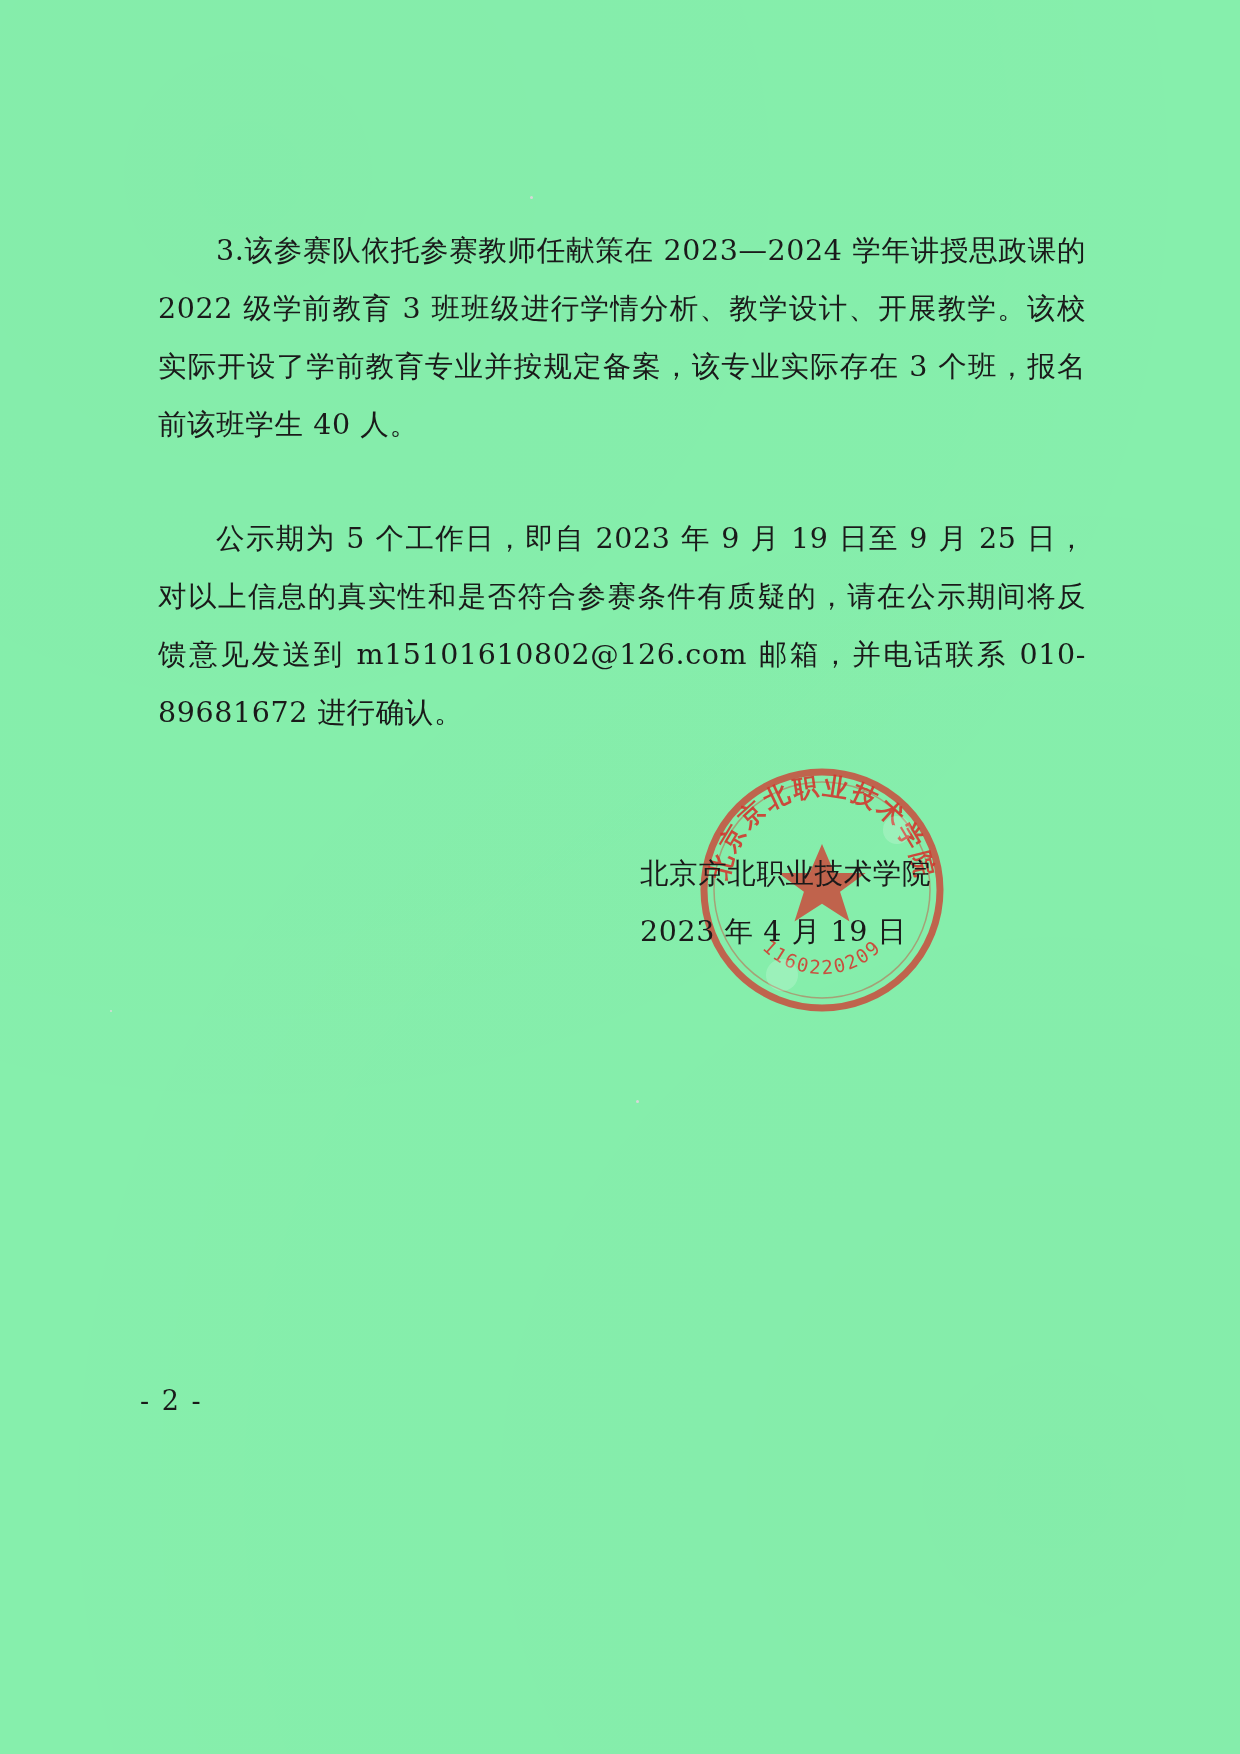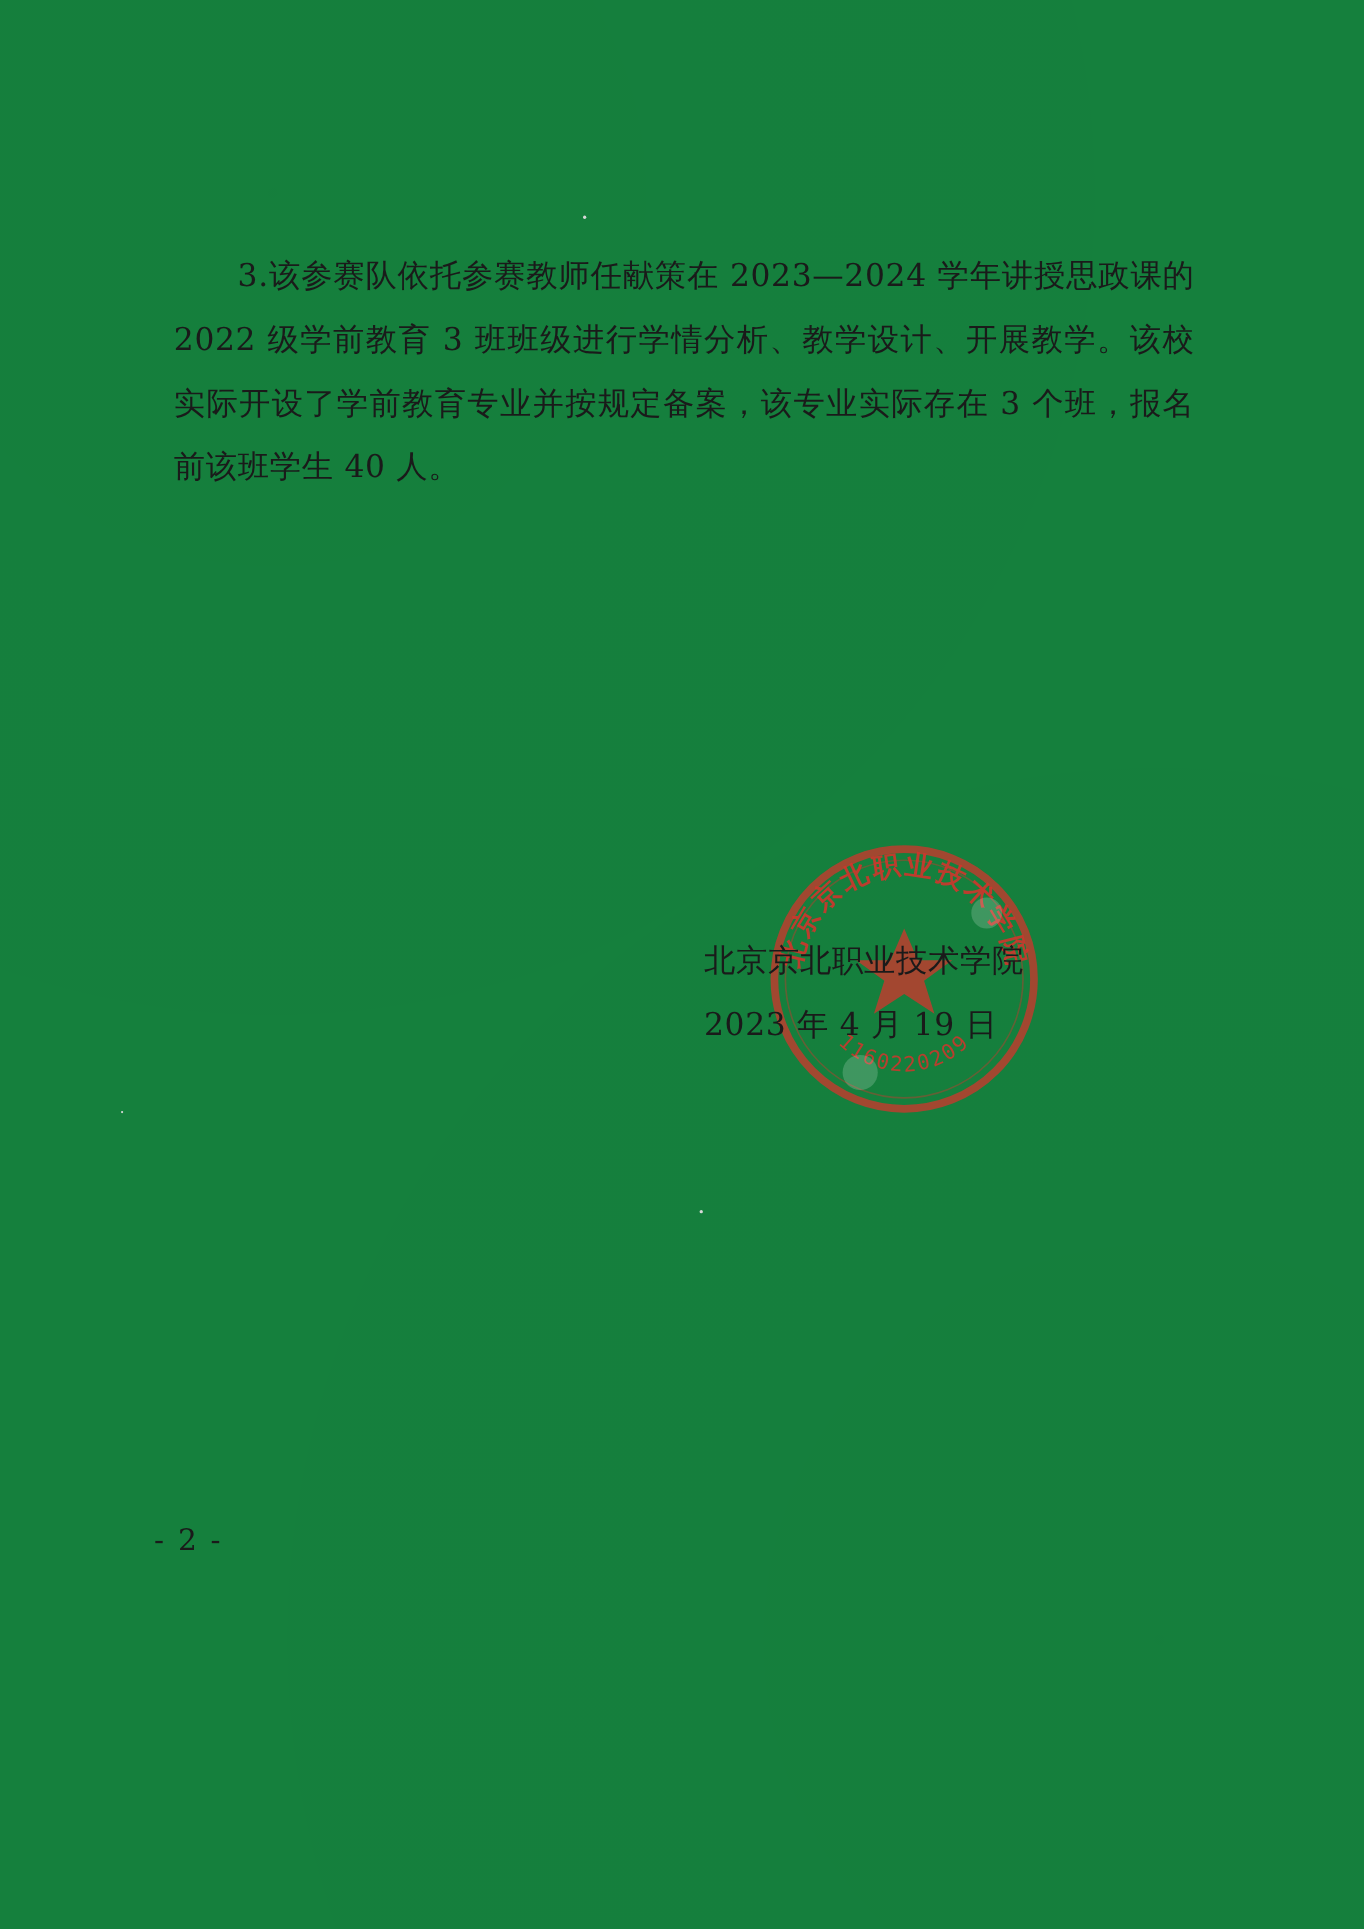--- a/index.html
+++ b/index.html
@@ -12,21 +12,21 @@
     height: 1754px;
     position: relative;
     font-family: "DejaVu Serif", "Liberation Serif", serif;
     color: #1a1a1a;
     overflow: hidden;
   }
 
   .page {
     position: absolute;
     inset: 0;
-    background: #15803d;
+    background: #86efac;
   }
 
   
   .paper-tint {
     position: absolute;
     inset: 0;
     background:
       radial-gradient(circle at 20% 10%, rgba(0,0,0,0.012), rgba(0,0,0,0) 60%),
       radial-gradient(circle at 85% 85%, rgba(0,0,0,0.010), rgba(0,0,0,0) 65%);
     pointer-events: none;
@@ -94,20 +94,21 @@
   }
 </style>
 </head>
 <body>
 
 <div class="page">
   <div class="paper-tint"></div>
 
   <div class="body-text">
     <p class="para first">3.该参赛队依托参赛教师任献策在 2023—2024 学年讲授思政课的 2022 级学前教育 3 班班级进行学情分析、教学设计、开展教学。该校实际开设了学前教育专业并按规定备案，该专业实际存在 3 个班，报名前该班学生 40 人。</p>
+    <p class="para second">公示期为 5 个工作日，即自 2023 年 9 月 19 日至 9 月 25 日，对以上信息的真实性和是否符合参赛条件有质疑的，请在公示期间将反馈意见发送到 m15101610802@126.com 邮箱，并电话联系 010-89681672 进行确认。</p>
   </div>
 
   <div class="stamp">
     <svg viewBox="0 0 260 260" width="260" height="260" aria-hidden="true">
       <defs>
         <path id="arcTop" d="M 35,130 A 95,95 0 0 1 225,130"></path>
         <path id="arcBottom" d="M 46,130 A 84,84 0 0 0 214,130"></path>
       </defs>
       <g opacity="0.82" fill="none" stroke="#d4342c">
         <circle cx="130" cy="130" r="118" stroke-width="7" opacity="0.9"></circle>

